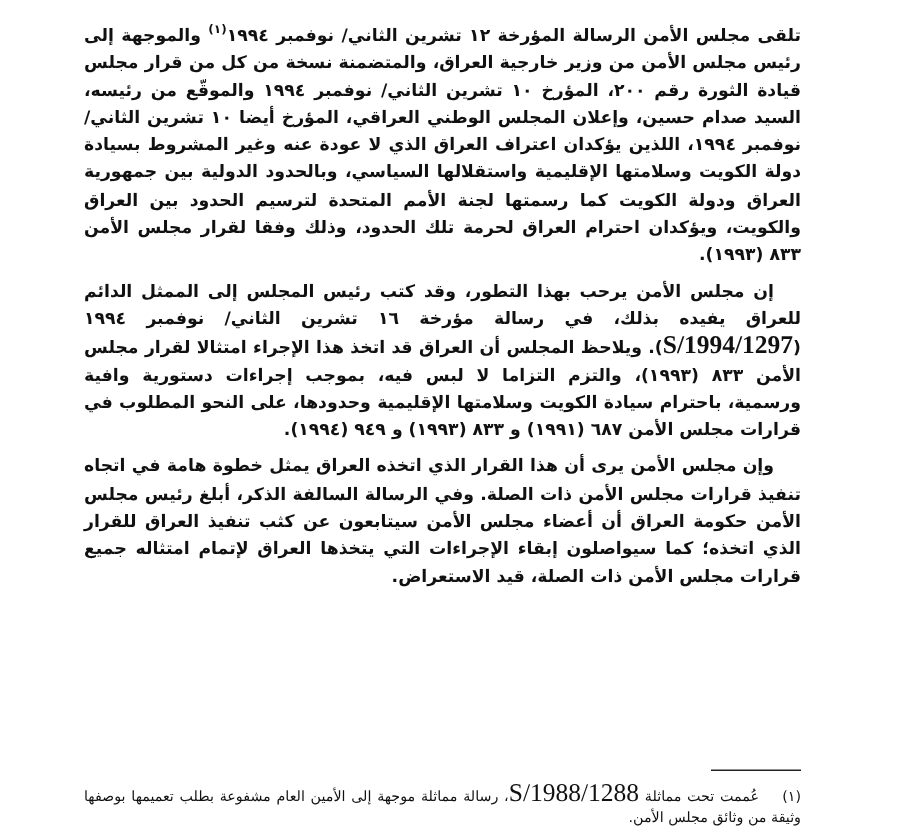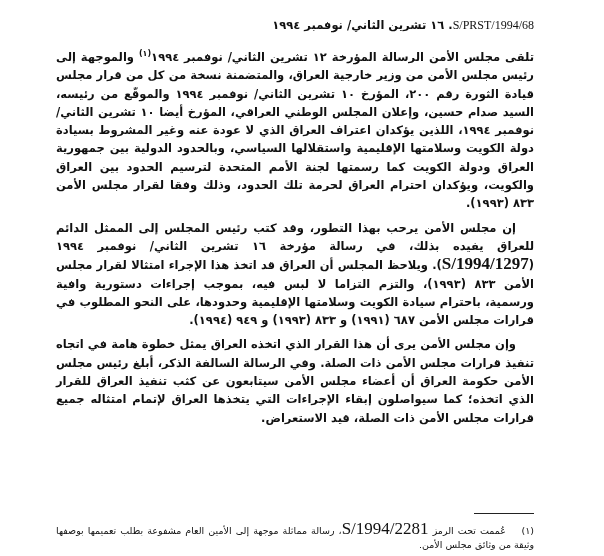--- a/index.html
+++ b/index.html
@@ -89,36 +89,33 @@
     .fn-num {
       display: inline-block;
       width: 28px;
     }
   </style>
 </head>
 <body>
 
 <div class="page">
 
-  <div class="symbol-line">
-    <span class="sym">S/PRST/1994/68</span><span>. </span><span>١٦ تشرين الثاني/ نوفمبر ١٩٩٤</span>
-  </div>
 
   <div class="body">
     <p class="para">
       <span>تلقى مجلس الأمن الرسالة المؤرخة ١٢ تشرين الثاني/ نوفمبر ١٩٩٤</span><span class="sup">(١)</span><span> والموجهة إلى رئيس مجلس الأمن من وزير خارجية العراق، والمتضمنة نسخة من كل من قرار مجلس قيادة الثورة رقم ٢٠٠، المؤرخ ١٠ تشرين الثاني/ نوفمبر ١٩٩٤ والموقّع من رئيسه، السيد صدام حسين، وإعلان المجلس الوطني العراقي، المؤرخ أيضا ١٠ تشرين الثاني/ نوفمبر ١٩٩٤، اللذين يؤكدان اعتراف العراق الذي لا عودة عنه وغير المشروط بسيادة دولة الكويت وسلامتها الإقليمية واستقلالها السياسي، وبالحدود الدولية بين جمهورية العراق ودولة الكويت كما رسمتها لجنة الأمم المتحدة لترسيم الحدود بين العراق والكويت، ويؤكدان احترام العراق لحرمة تلك الحدود، وذلك وفقا لقرار مجلس الأمن ٨٣٣ (١٩٩٣).</span>
     </p>
     <p class="para indent">
       <span>إن مجلس الأمن يرحب بهذا التطور، وقد كتب رئيس المجلس إلى الممثل الدائم للعراق يفيده بذلك، في رسالة مؤرخة ١٦ تشرين الثاني/ نوفمبر ١٩٩٤ (</span><span class="latin">S/1994/1297</span><span>). ويلاحظ المجلس أن العراق قد اتخذ هذا الإجراء امتثالا لقرار مجلس الأمن ٨٣٣ (١٩٩٣)، والتزم التزاما لا لبس فيه، بموجب إجراءات دستورية وافية ورسمية، باحترام سيادة الكويت وسلامتها الإقليمية وحدودها، على النحو المطلوب في قرارات مجلس الأمن ٦٨٧ (١٩٩١) و ٨٣٣ (١٩٩٣) و ٩٤٩ (١٩٩٤).</span>
     </p>
     <p class="para indent">
       <span>وإن مجلس الأمن يرى أن هذا القرار الذي اتخذه العراق يمثل خطوة هامة في اتجاه تنفيذ قرارات مجلس الأمن ذات الصلة. وفي الرسالة السالفة الذكر، أبلغ رئيس مجلس الأمن حكومة العراق أن أعضاء مجلس الأمن سيتابعون عن كثب تنفيذ العراق للقرار الذي اتخذه؛ كما سيواصلون إبقاء الإجراءات التي يتخذها العراق لإتمام امتثاله جميع قرارات مجلس الأمن ذات الصلة، قيد الاستعراض.</span>
     </p>
   </div>
 </div>
 
 <div class="footnote-rule"></div>
 
 <div class="footnotes">
   <div>
-    <span class="fn-num">(١)</span><span>عُممت تحت الرمز </span><span class="latin">S/1994/2281</span><span>، رسالة مماثلة موجهة إلى الأمين العام مشفوعة بطلب تعميمها بوصفها وثيقة من وثائق مجلس الأمن.</span>
+    <span class="fn-num">(١)</span><span>عُممت تحت مماثلة </span><span class="latin">S/1988/1288</span><span>، رسالة مماثلة موجهة إلى الأمين العام مشفوعة بطلب تعميمها بوصفها وثيقة من وثائق مجلس الأمن.</span>
   </div>
 </div>
 
 </body></html>

